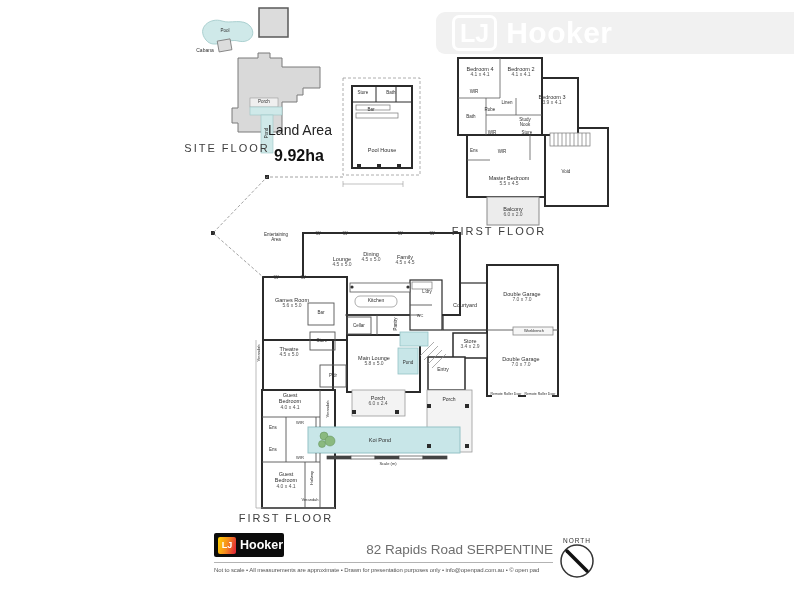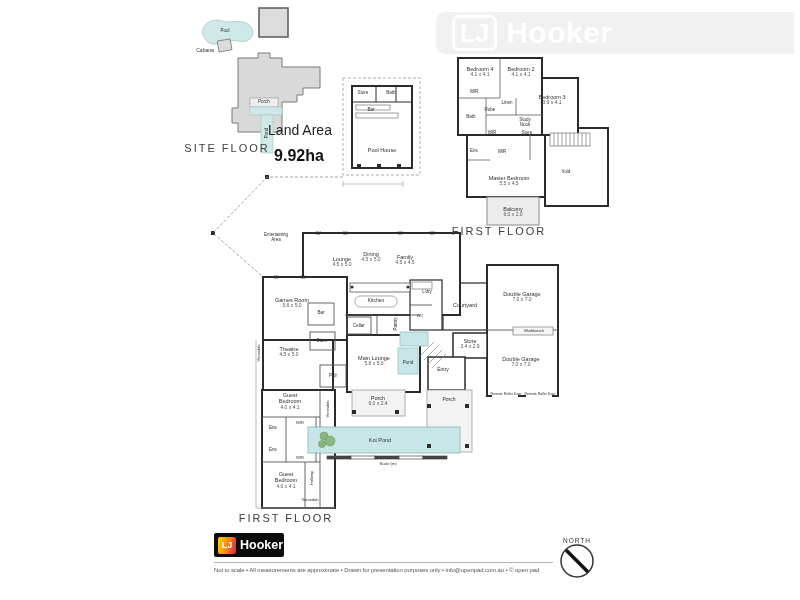--- a/index.html
+++ b/index.html
@@ -417,17 +417,18 @@
   <div class="plan-title" style="left:499px;top:231px">FIRST FLOOR</div>
   <div class="plan-title" style="left:286px;top:518px">FIRST FLOOR</div>
   <div class="land-area-label" style="left:300px;top:130px">Land Area</div>
   <div class="land-area-value" style="left:299px;top:156px">9.92ha</div>
   <div class="lbl" style="left:388px;top:464px;font-size:4px">Scale (m)</div>
 
   <div class="lj-logo">
     <span class="logo-sq">LJ</span>
     <span class="logo-name">Hooker</span>
   </div>
+  <div class="address">82 Rapids Road SERPENTINE</div>
   <div class="footer-line"></div>
   <div class="disclaimer">Not to scale  •  All measurements are approximate  •  Drawn for presentation purposes only  •  info@openpad.com.au  •  © open pad</div>
   <div class="north-label">NORTH</div>
 
 </div>
 
 </body></html>

